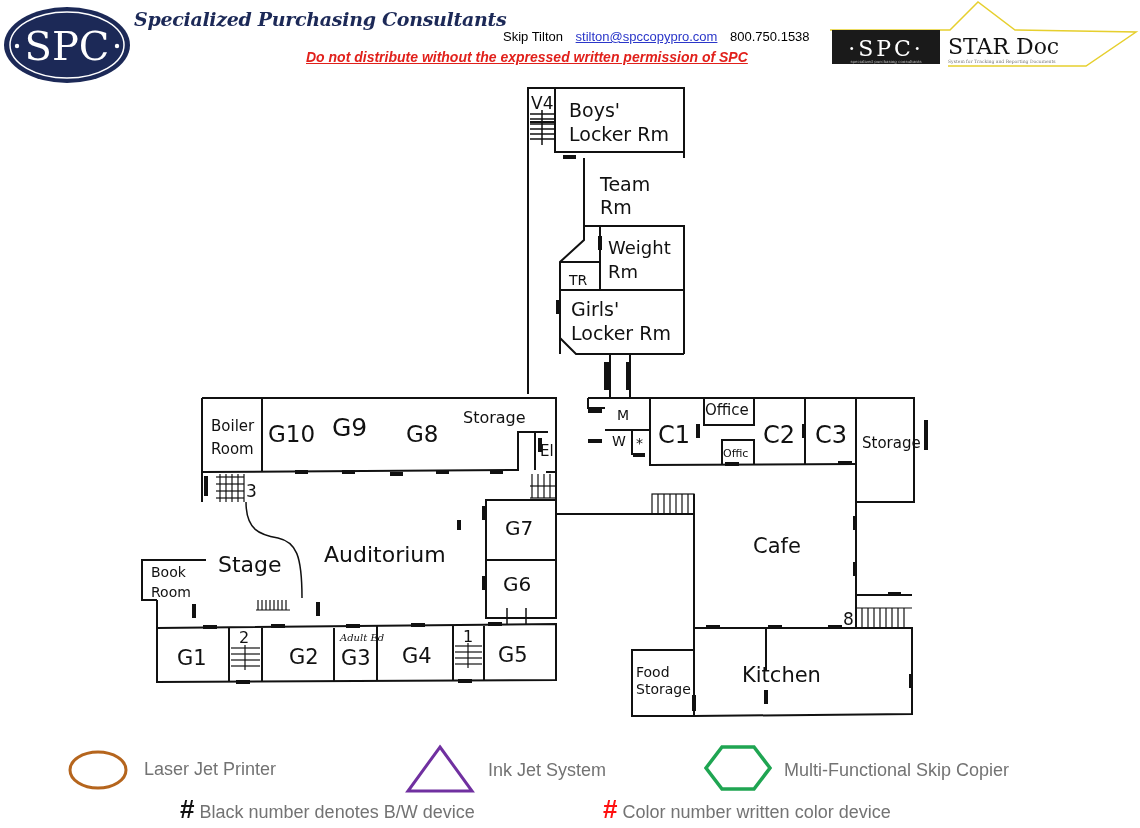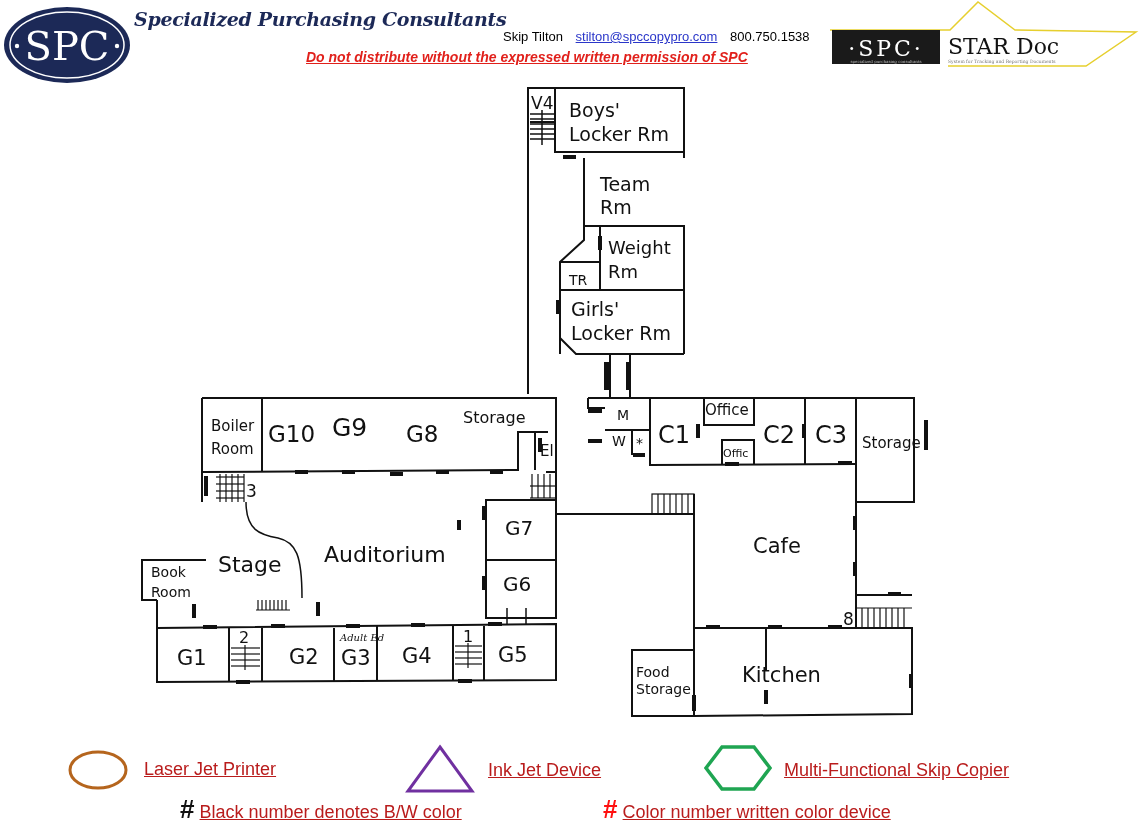--- a/index.html
+++ b/index.html
@@ -6,21 +6,21 @@
   body { width:1140px; height:828px; position:relative; overflow:hidden; font-family:"DejaVu Sans", sans-serif; }
   .abs { position:absolute; }
   #logo { left:2px; top:4px; width:130px; height:80px; }
   #company { left:134px; top:8px; font-family:"DejaVu Serif", serif; font-style:italic; font-weight:bold; font-size:19px; color:#1c2957; white-space:nowrap; letter-spacing:-0.3px; }
   #contact { left:503px; top:29px; font-family:"Liberation Sans", sans-serif; font-size:13px; color:#000; white-space:nowrap;text-align:center; }
   #contact a { color:#2a36c9; text-decoration:underline; margin:0 9px; }
   #disclaimer { left:306px; top:49px; font-family:"Liberation Sans", sans-serif; font-style:italic; font-weight:bold; font-size:14px; color:#e1201b; text-decoration:underline; white-space:nowrap; }
   #stardoc { left:830px; top:0px; width:310px; height:72px; }
   #plan { left:0; top:0; width:1140px; height:828px; }
   .room-label { font-family:"DejaVu Sans", sans-serif; fill:#111; }
-  .legend { font-family:"Liberation Sans", sans-serif; font-size:18px; color:#b91c1c; white-space:nowrap;text-decoration:underline; }
+  .legend { font-family:"Liberation Sans", sans-serif; font-size:18px; color:#737373; white-space:nowrap; }
   .hash { font-family:"Liberation Sans", sans-serif; font-weight:bold; font-size:26px; }
 </style>
 </head>
 <body>
 
 <svg id="logo" class="abs" viewBox="0 0 130 80">
   <ellipse cx="65" cy="41" rx="63" ry="38" fill="#1c2957"></ellipse>
   <ellipse cx="65" cy="41" rx="57" ry="33" fill="none" stroke="#ffffff" stroke-width="1.5"></ellipse>
   <text x="65" y="56" text-anchor="middle" font-family="DejaVu Serif, serif" font-size="40" fill="#ffffff">SPC</text>
   <circle cx="15" cy="42" r="2.2" fill="#fff"></circle>
@@ -290,27 +290,27 @@
 </svg>
 
 <svg class="abs" style="left:66px;top:748px" width="64" height="44">
   <ellipse cx="32" cy="22" rx="28" ry="18" fill="none" stroke="#b5651d" stroke-width="3"></ellipse>
 </svg>
 <div class="abs legend" style="left:144px;top:759px">Laser Jet Printer</div>
 
 <svg class="abs" style="left:404px;top:743px" width="72" height="52">
   <polygon points="36,4 68,48 4,48" fill="none" stroke="#7030a0" stroke-width="3"></polygon>
 </svg>
-<div class="abs legend" style="left:488px;top:760px">Ink Jet Device</div>
+<div class="abs legend" style="left:488px;top:760px">Ink Jet System</div>
 
 <svg class="abs" style="left:702px;top:742px" width="72" height="52">
   <polygon points="20,5 52,5 68,26 52,47 20,47 4,26" fill="none" stroke="#1fa552" stroke-width="3.5"></polygon>
 </svg>
 <div class="abs legend" style="left:784px;top:760px">Multi-Functional Skip Copier</div>
 
 <div class="abs" style="left:180px;top:794px;white-space:nowrap">
   <span class="hash" style="color:#111">#</span>
-  <span class="legend">Black number denotes B/W color</span>
+  <span class="legend">Black number denotes B/W device</span>
 </div>
 <div class="abs" style="left:603px;top:794px;white-space:nowrap">
   <span class="hash" style="color:#ff1010">#</span>
   <span class="legend">Color number written color device</span>
 </div>
 
 </body></html>

